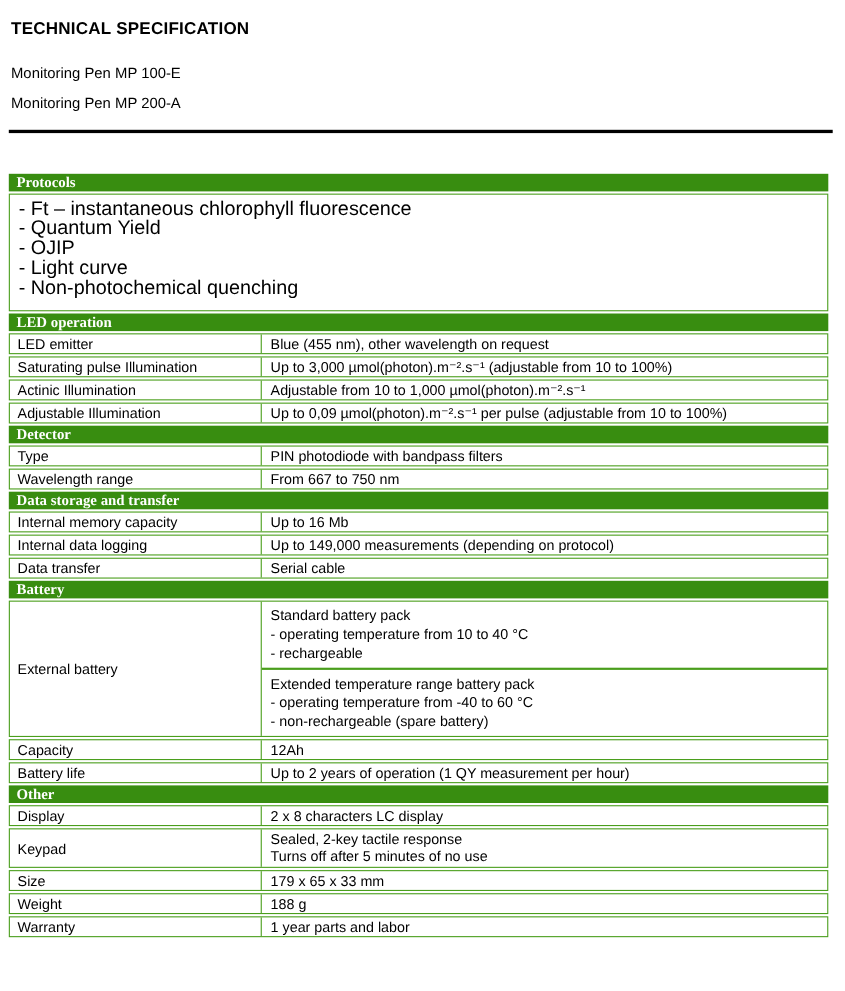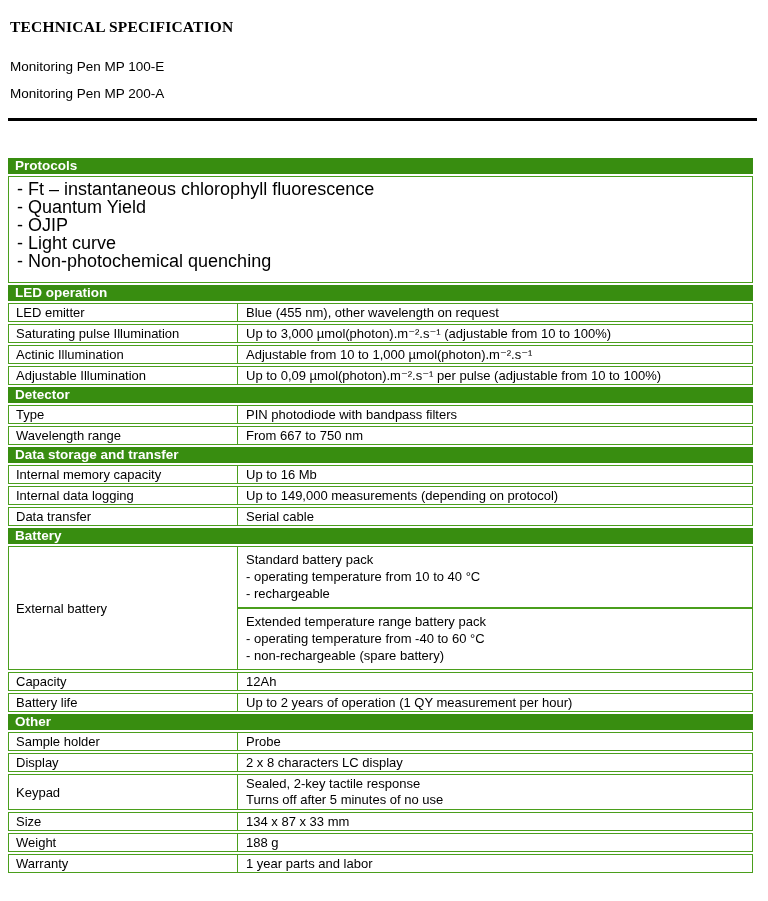--- a/index.html
+++ b/index.html
@@ -15,21 +15,20 @@
     --border-green: #4a9e1c;
   }
   .page { padding: 10px 0 0 0; }
 
   .doc-header { padding-left: 10px; }
   .doc-title {
     margin-top: 8px;
     font-size: 15.5px;
     font-weight: bold;
     letter-spacing: 0.2px;
-    font-family: Liberation Serif, serif;
   }
   .doc-subtitle { font-size: 13.5px; }
   .doc-subtitle.first { margin-top: 23px; }
   .doc-subtitle.second { margin-top: 12px; }
 
   .rule {
     margin: 17px 0 0 8px;
     width: 749px;
     height: 3px;
     background: #000;
@@ -42,20 +41,21 @@
 
   .section-header {
     background: var(--hdr-green);
     color: #ffffff;
     font-weight: bold;
     font-size: 13.5px;
     height: 16px;
     line-height: 16px;
     padding-left: 7px;
     margin-bottom: 2px;
+    font-family: Liberation Serif, serif;
   }
 
   .protocols-box {
     border: 1px solid var(--border-green);
     padding: 3px 8px 12px 8px;
     font-size: 18px;
     line-height: 18px;
     margin-bottom: 2px;
   }
 
@@ -193,37 +193,33 @@
       <div class="label-cell">Capacity</div>
       <div class="value-cell">12Ah</div>
     </div>
     <div class="spec-row">
       <div class="label-cell">Battery life</div>
       <div class="value-cell">Up to 2 years of operation (1 QY measurement per hour)</div>
     </div>
 
     <div class="section-header">Other</div>
     <div class="spec-row">
-      <div class="label-cell">Sample holder</div>
-      <div class="value-cell">Probe</div>
-    </div>
-    <div class="spec-row">
       <div class="label-cell">Display</div>
       <div class="value-cell">2 x 8 characters LC display</div>
     </div>
     <div class="spec-row">
       <div class="label-cell">Keypad</div>
       <div class="value-cell multiline">
         <div>Sealed, 2-key tactile response</div>
         <div>Turns off after 5 minutes of no use</div>
       </div>
     </div>
     <div class="spec-row">
       <div class="label-cell">Size</div>
-      <div class="value-cell">134 x 87 x 33 mm</div>
+      <div class="value-cell">179 x 65 x 33 mm</div>
     </div>
     <div class="spec-row">
       <div class="label-cell">Weight</div>
       <div class="value-cell">188 g</div>
     </div>
     <div class="spec-row">
       <div class="label-cell">Warranty</div>
       <div class="value-cell">1 year parts and labor</div>
     </div>
 

